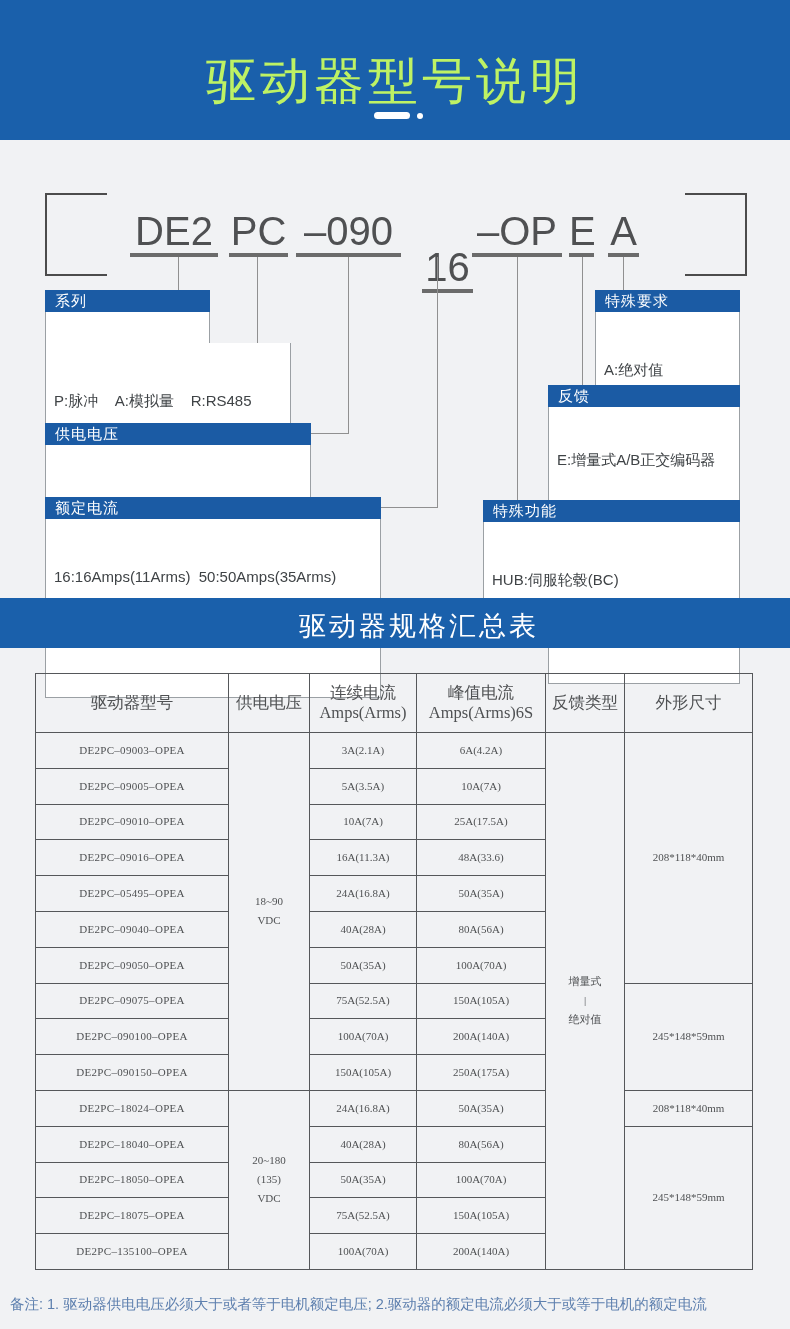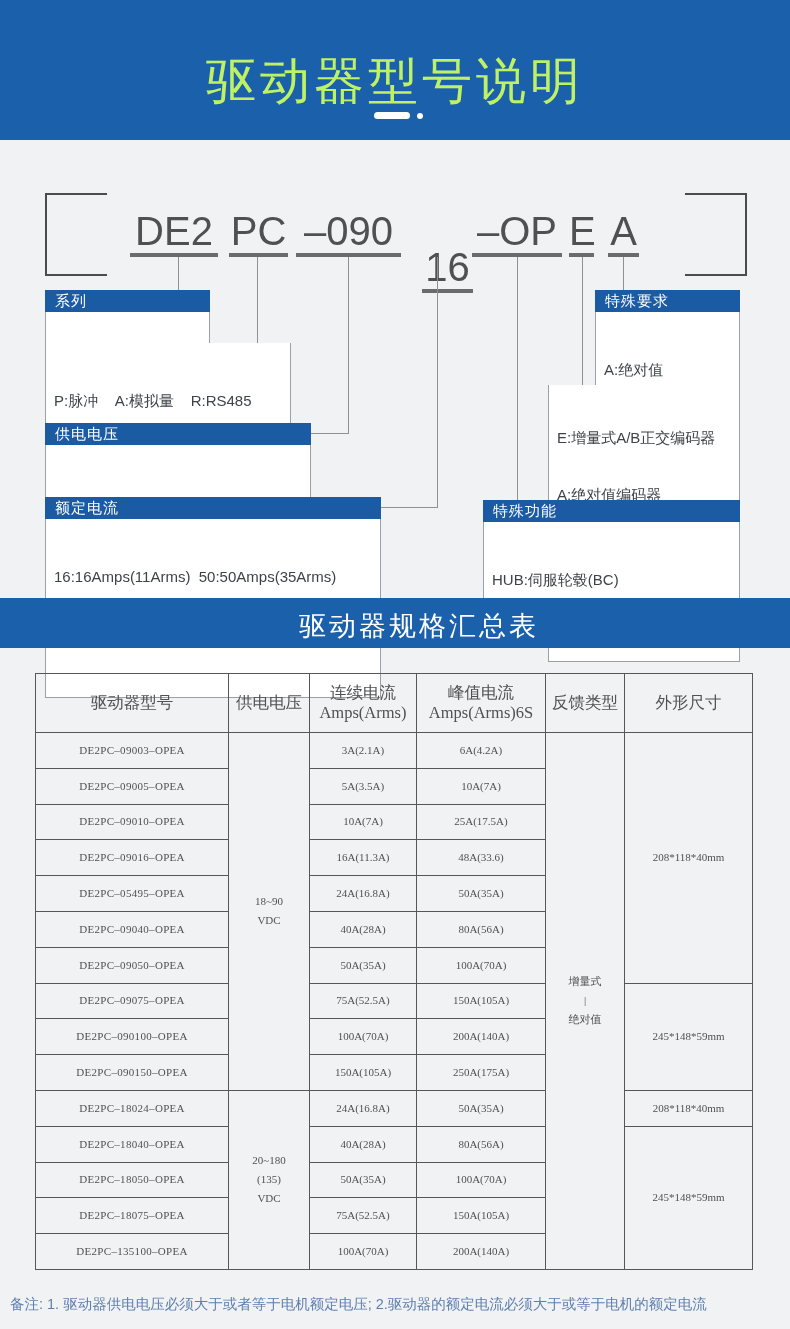--- a/index.html
+++ b/index.html
@@ -153,20 +153,21 @@
     <div class="callout" style="left:595px;top:150px;width:145px;">
       <div class="c-title">特殊要求</div>
       <div class="c-body">
         <div class="c-line">A:绝对值</div>
         <div class="c-line">(多摩川RS485/</div>
         <div class="c-line">BISS–C/SSI)</div>
       </div>
     </div>
 
     <div class="callout" style="left:548px;top:245px;width:192px;">
+      <div class="c-title">反馈</div>
       <div class="c-body" style="line-height:19px;">
         <div class="c-line">E:增量式A/B正交编码器</div>
         <div class="c-line">A:绝对值编码器</div>
         <div class="c-line">H:数字霍尔</div>
         <div class="c-line">S:模拟量正余弦编码器</div>
       </div>
     </div>
 
     <div class="callout" style="left:483px;top:360px;width:257px;">
       <div class="c-title">特殊功能</div>

